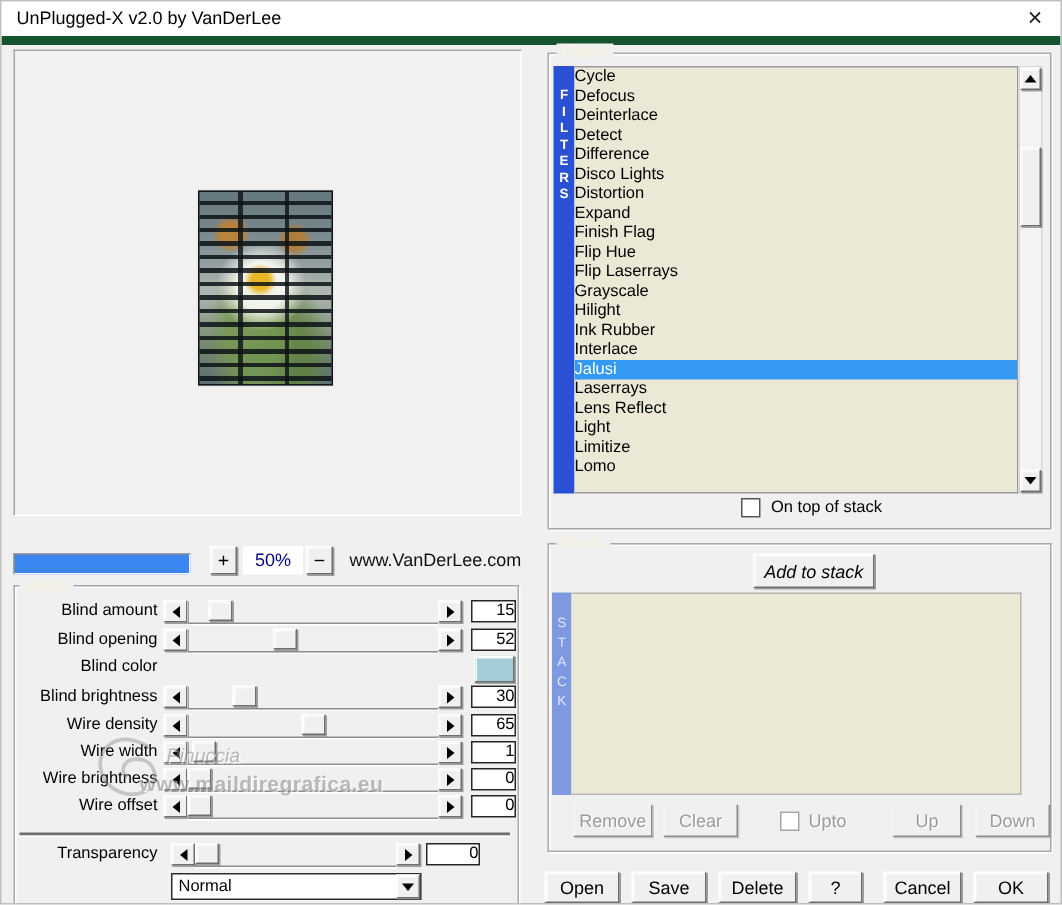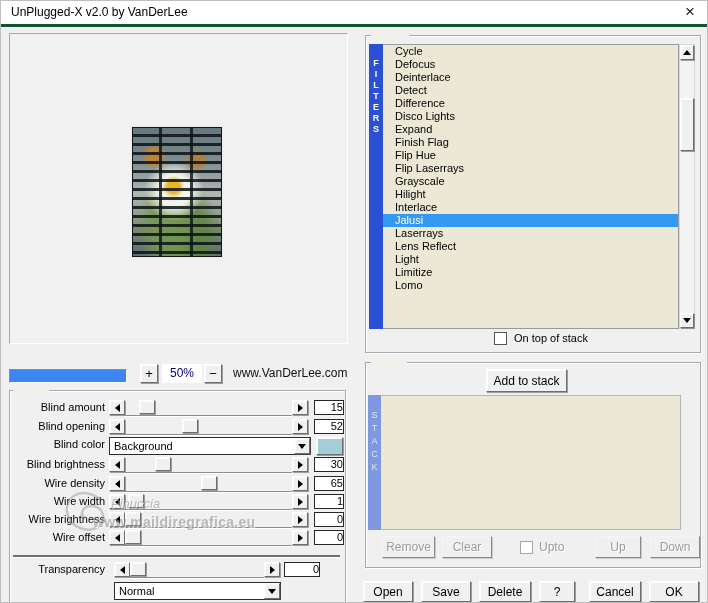--- a/index.html
+++ b/index.html
@@ -1,19 +1,19 @@
 <!DOCTYPE html>
 <html><head>
 <meta charset="utf-8">
 <style>
   html,body{margin:0;padding:0;background:#dcdcdc;font-family:"Liberation Sans","DejaVu Sans",sans-serif;}
   #window{position:relative;width:708px;height:603px;background:#f0f0f0;overflow:hidden;
           box-sizing:border-box;border:1px solid #bfbfbf;}
   
-  #titlebar{position:absolute;left:0;top:0;width:100%;height:23px;background:#ffffff;border-bottom:3px solid #14532d;}
+  #titlebar{position:absolute;left:0;top:0;width:100%;height:23px;background:#ffffff;border-bottom:6px solid #14532d;}
   #title{position:absolute;left:10px;top:4px;font-size:12px;color:#000;white-space:nowrap;}
   #close{position:absolute;right:8px;top:0px;width:18px;height:22px;font-size:17px;line-height:22px;text-align:center;color:#222;cursor:pointer;}
   
   .raised{background:#f0f0f0;border:1px solid;border-color:#ffffff #6e6e6e #6e6e6e #ffffff;
           box-shadow:1px 1px 0 rgba(90,90,90,.55), inset 1px 1px 0 #fbfbfb;box-sizing:border-box;}
   .btn{display:flex;align-items:center;justify-content:center;font-size:12px;color:#000;cursor:pointer;}
   .btn.disabled{color:#9b9b9b;text-shadow:1px 1px 0 #fff;cursor:default;box-shadow:1px 1px 0 rgba(150,150,150,.4);border-color:#f5f5f5 #8a8a8a #8a8a8a #f5f5f5;}
   .sunken{border:1px solid;border-color:#8b8b8b #ffffff #ffffff #8b8b8b;box-sizing:border-box;}
   .groupbox{position:absolute;border:1px solid #a9a9a9;box-shadow:1px 1px 0 #ffffff, inset 1px 1px 0 #ffffff;box-sizing:border-box;}
   .grouplabel{position:absolute;font-size:11px;color:#f7f2dc;background:#f0f0f0;padding:0 4px;white-space:nowrap;z-index:3;}
@@ -62,31 +62,31 @@
   .swatch{position:absolute;top:0;width:27px;height:18px;cursor:pointer;}
   #divider{position:absolute;left:4px;top:165px;width:327px;height:0;border-top:2px solid #6f6f6f;border-bottom:1px solid #fff;}
   
   #filters-group{left:364px;top:34px;width:336px;height:318px;}
   .vbar{position:absolute;display:flex;flex-direction:column;align-items:center;padding-top:14px;box-sizing:border-box;}
   .vletter{font-size:9px;line-height:11px;font-weight:bold;}
   #filters-bar{left:3px;top:8px;width:14px;height:285px;background:#2a50d4;}
   #filters-bar .vletter{color:#fff;}
   #filters-list{position:absolute;left:17px;top:8px;width:296px;height:285px;background:#ece8d6;overflow:hidden;
                 border:1px solid #9a9a9a;border-left:none;box-sizing:border-box;}
-  .list-item{height:13px;line-height:13px;font-size:11px;color:#000;padding-left:12px;white-space:nowrap;cursor:pointer;}
+  .list-item{height:13px;line-height:13px;font-size:11px;color:#000;padding-left:0;white-space:nowrap;cursor:pointer;}
   .list-item.selected{background:#3399f3;color:#fff;}
   
   #fscroll{position:absolute;left:313px;top:8px;width:16px;height:285px;background:#f3f3f3;border:1px solid #d8d8d8;box-sizing:border-box;}
   .sbtn{position:absolute;left:0;width:14px;height:15px;display:flex;align-items:center;justify-content:center;cursor:pointer;}
   #fthumb{position:absolute;left:0;top:53px;width:14px;height:53px;cursor:grab;}
   #ontoprow{position:absolute;left:128px;top:295px;height:14px;display:flex;align-items:center;gap:7px;}
   #ontoprow .lbl{font-size:11px;color:#000;}
   
   #stack-group{left:364px;top:361px;width:336px;height:206px;}
-  #addstack{position:absolute;left:120px;top:6px;width:81px;height:23px;}
+  #addstack{position:absolute;left:136px;top:6px;width:81px;height:23px;font-style:italic;}
   #stack-bar{left:2px;top:32px;width:13px;height:135px;background:#7f99e0;}
   #stack-bar .vletter{color:#dfe7fb;font-weight:normal;line-height:13px;}
   #stack-list{position:absolute;left:15px;top:32px;width:300px;height:135px;background:#ece8d6;border:1px solid #b5b5b5;border-left:none;box-sizing:border-box;}
   #stack-controls .btn{position:absolute;top:173px;height:22px;}
   #uptorow{position:absolute;left:154px;top:177px;display:flex;align-items:center;gap:6px;}
   #uptorow .lbl{font-size:12px;color:#9b9b9b;text-shadow:1px 1px 0 #fff;}
   
   .dlgbtn{position:absolute;top:580px;height:21px;}
   
   #watermark{position:absolute;left:58px;top:483px;width:230px;height:64px;pointer-events:none;opacity:.55;z-index:5;}
@@ -141,26 +141,20 @@
         <div class="track" style="left: 116px; width: 167px;">
           <div class="sthumb raised" style="left: 57px;"></div>
         </div>
         <div class="arrbtn raised" style="left: 283px;">
           <span class="tri-r"></span>
         </div>
         <div class="valbox" style="left: 305px; width: 30px;">52</div>
       </div>
       <div class="prow" style="top: 47px;">
         <div class="plabel" style="width: 96px;">Blind color</div>
-        <div class="combo" style="left: 100px; width: 202px;">
-          <span class="ctext">Background</span>
-          <span class="cbtn raised">
-            <span class="tri-d"></span>
-          </span>
-        </div>
         <div class="swatch raised" style="left: 307px; background: rgb(163, 206, 217);"></div>
       </div>
       <div class="prow" style="top: 67px;">
         <div class="plabel" style="width: 96px;">Blind brightness</div>
         <div class="arrbtn raised" style="left: 100px;">
           <span class="tri-l"></span>
         </div>
         <div class="track" style="left: 116px; width: 167px;">
           <div class="sthumb raised" style="left: 30px;"></div>
         </div>
@@ -260,26 +254,28 @@
         <div class="vletter">R</div>
         <div class="vletter">S</div>
       </div>
     <div id="filters-list">
         <div class="list-item">Cycle</div>
         <div class="list-item">Defocus</div>
         <div class="list-item">Deinterlace</div>
         <div class="list-item">Detect</div>
         <div class="list-item">Difference</div>
         <div class="list-item">Disco Lights</div>
+        <div class="list-item">Distortion</div>
         <div class="list-item">Expand</div>
         <div class="list-item">Finish Flag</div>
         <div class="list-item">Flip Hue</div>
         <div class="list-item">Flip Laserrays</div>
         <div class="list-item">Grayscale</div>
         <div class="list-item">Hilight</div>
+        <div class="list-item">Ink Rubber</div>
         <div class="list-item">Interlace</div>
         <div class="list-item selected">Jalusi</div>
         <div class="list-item">Laserrays</div>
         <div class="list-item">Lens Reflect</div>
         <div class="list-item">Light</div>
         <div class="list-item">Limitize</div>
         <div class="list-item">Lomo</div>
       </div>
     <div id="fscroll">
       <div class="sbtn raised" style="top:0;">

